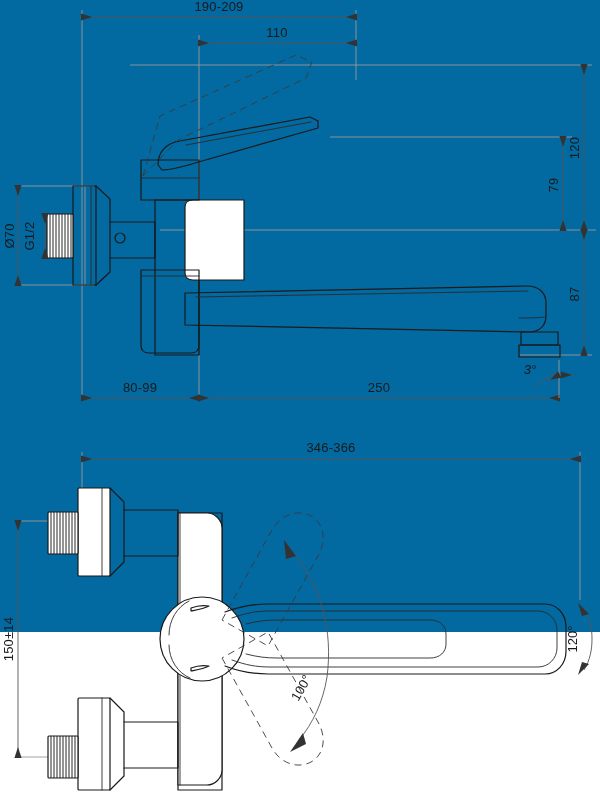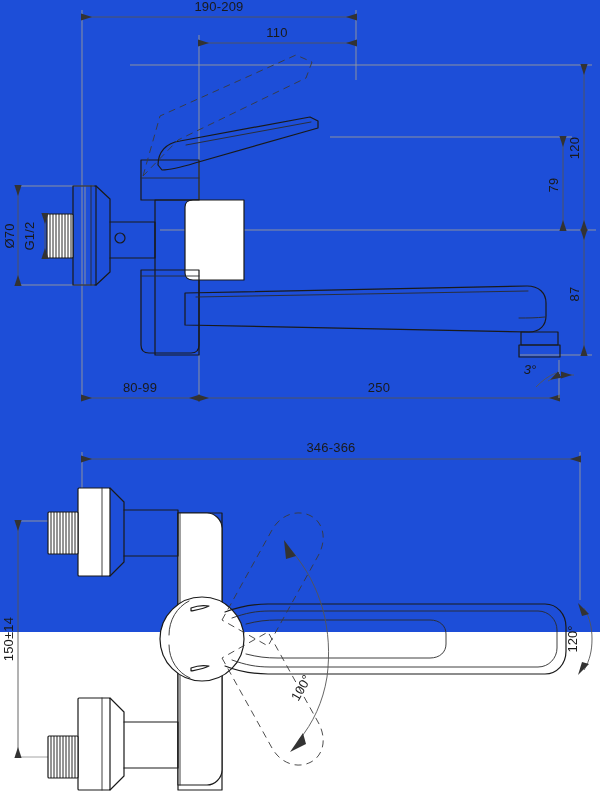--- a/index.html
+++ b/index.html
@@ -10,21 +10,21 @@
   body {
     width: 600px;
     height: 796px;
     font-family: "Liberation Sans", sans-serif;
     overflow: hidden;
   }
   #drawing-root {
     position: relative;
     width: 600px;
     height: 632px;
-    background: #1d4ed8;
+    background: #0369a1;
   }
   svg#tech-drawing {
     display: block;
     width: 600px;
     height: 796px;
   }
   .obj {
     fill: none;
     stroke: #1a1a1a;
     stroke-width: 1.2;

